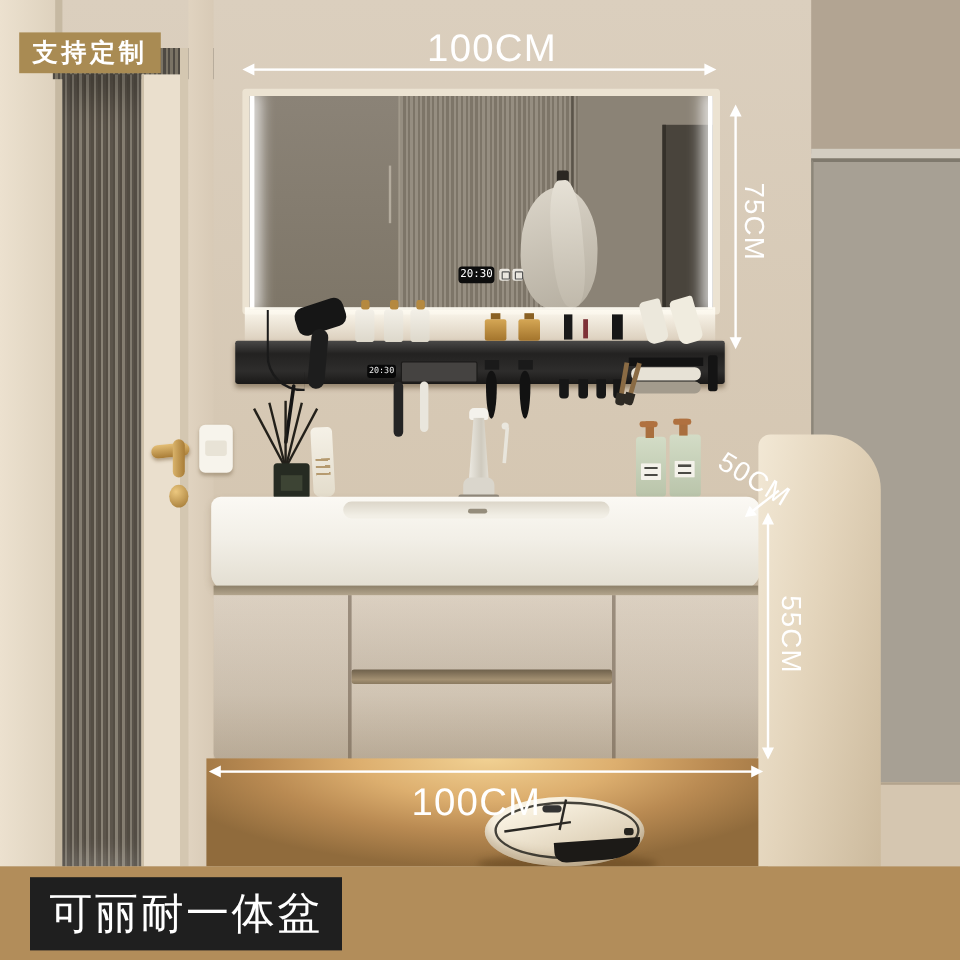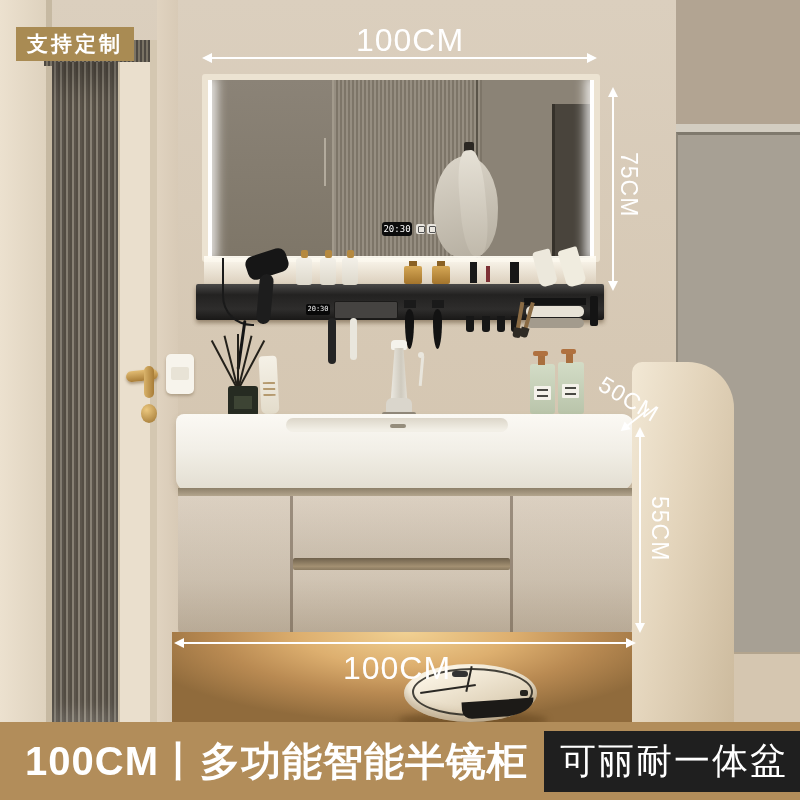--- a/index.html
+++ b/index.html
@@ -334,17 +334,16 @@
   <div class="abs dim-label-v dim-75-label">75CM</div>
   <div class="abs dim-label dim-50-label">50CM</div>
   <div class="abs darrow dim-50-arrow"></div>
   <div class="abs varrow dim-55-arrow"></div>
   <div class="abs dim-label-v dim-55-label">55CM</div>
   <div class="abs harrow dim-bottom-arrow"></div>
   <div class="abs dim-label dim-bottom-label">100CM</div>
 
   <div class="abs badge">支持定制</div>
   <div class="abs footer">
-    <span class="footer-title">100CM丨多功能智能半镜柜</span>
     <span class="footer-highlight">可丽耐一体盆</span>
   </div>
 
 </div>
 
 </body></html>

